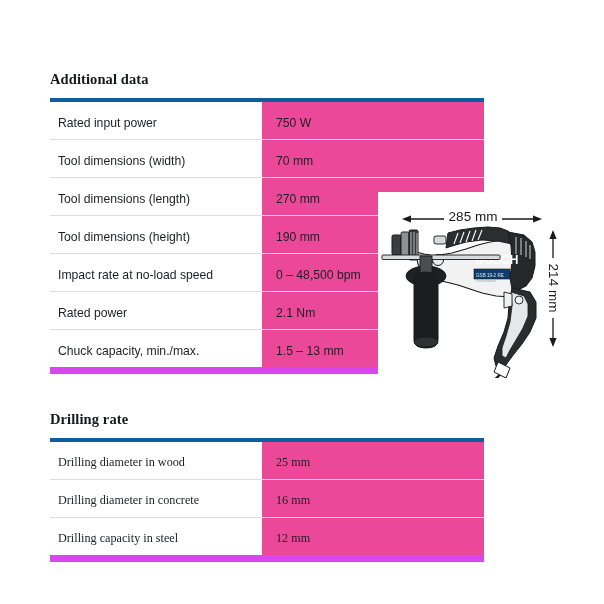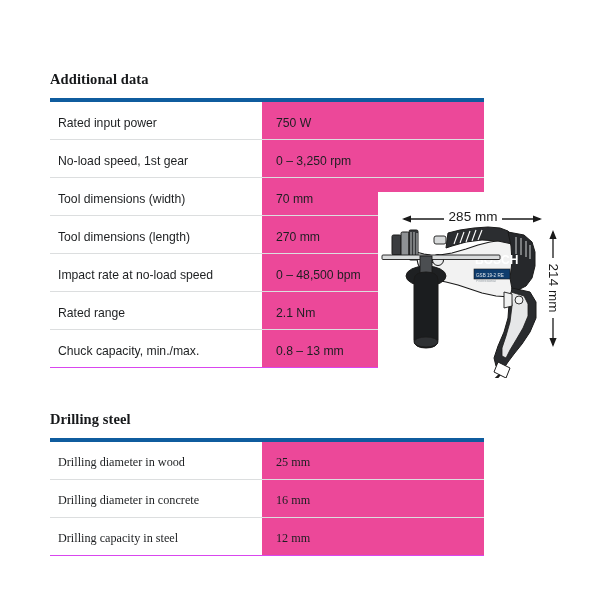--- a/index.html
+++ b/index.html
@@ -65,21 +65,21 @@
     border-bottom: 1px solid #dcdedf;
     background: #ffffff;
     white-space: nowrap;
   }
   .spec-table tr.data-row > td.value-cell {
     background: #ec4899;
     padding-left: 14px;
     color: #1d1f21;
   }
   .spec-table tr.data-row:last-child > td {
-    border-bottom: 1px solid #d946ef;
+    border-bottom: 7px solid #d946ef;
   }
 
   col.label-col { width: 212px; }
   col.value-col { width: 222px; }
 
   
   .product-figure {
     position: absolute;
     left: 372px;
     top: 192px;
@@ -104,47 +104,47 @@
     </colgroup>
     <tbody>
       <tr class="bluebar">
         <td colspan="2"></td>
       </tr>
       <tr class="data-row">
         <td class="label-cell">Rated input power</td>
         <td class="value-cell">750 W</td>
       </tr>
       <tr class="data-row">
-        <td class="label-cell">No-load speed, 1st gear</td>
-        <td class="value-cell">0 – 3,250 rpm</td>
-      </tr>
-      <tr class="data-row">
         <td class="label-cell">Tool dimensions (width)</td>
         <td class="value-cell">70 mm</td>
       </tr>
       <tr class="data-row">
         <td class="label-cell">Tool dimensions (length)</td>
         <td class="value-cell">270 mm</td>
       </tr>
       <tr class="data-row">
+        <td class="label-cell">Tool dimensions (height)</td>
+        <td class="value-cell">190 mm</td>
+      </tr>
+      <tr class="data-row">
         <td class="label-cell">Impact rate at no-load speed</td>
         <td class="value-cell">0 – 48,500 bpm</td>
       </tr>
       <tr class="data-row">
-        <td class="label-cell">Rated range</td>
+        <td class="label-cell">Rated power</td>
         <td class="value-cell">2.1 Nm</td>
       </tr>
       <tr class="data-row">
         <td class="label-cell">Chuck capacity, min./max.</td>
-        <td class="value-cell">0.8 – 13 mm</td>
+        <td class="value-cell">1.5 – 13 mm</td>
       </tr>
     </tbody>
   </table>
 
-  <div class="section-heading" id="heading-drilling">Drilling steel</div>
+  <div class="section-heading" id="heading-drilling">Drilling rate</div>
 
   <table class="spec-table" id="table-drilling">
     <colgroup>
       <col class="label-col">
       <col class="value-col">
     </colgroup>
     <tbody>
       <tr class="bluebar">
         <td colspan="2"></td>
       </tr>

